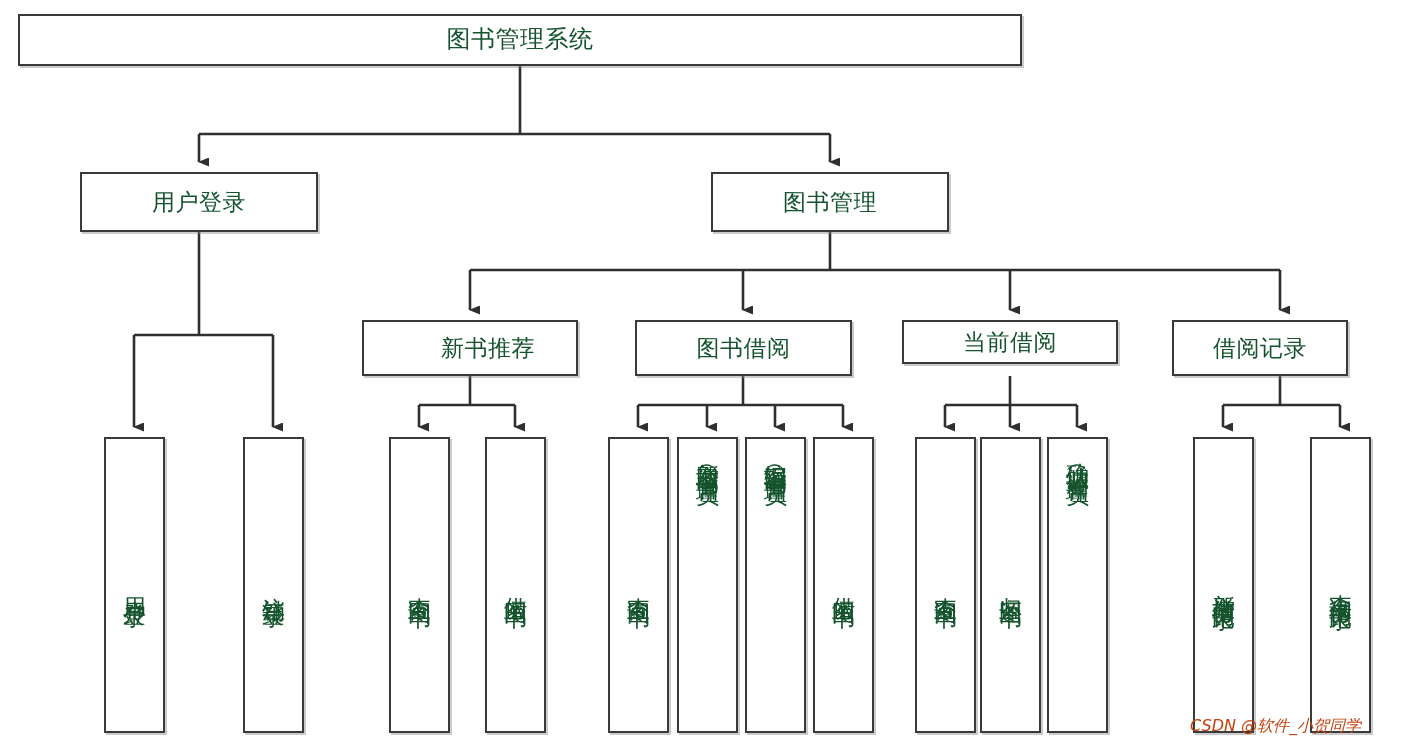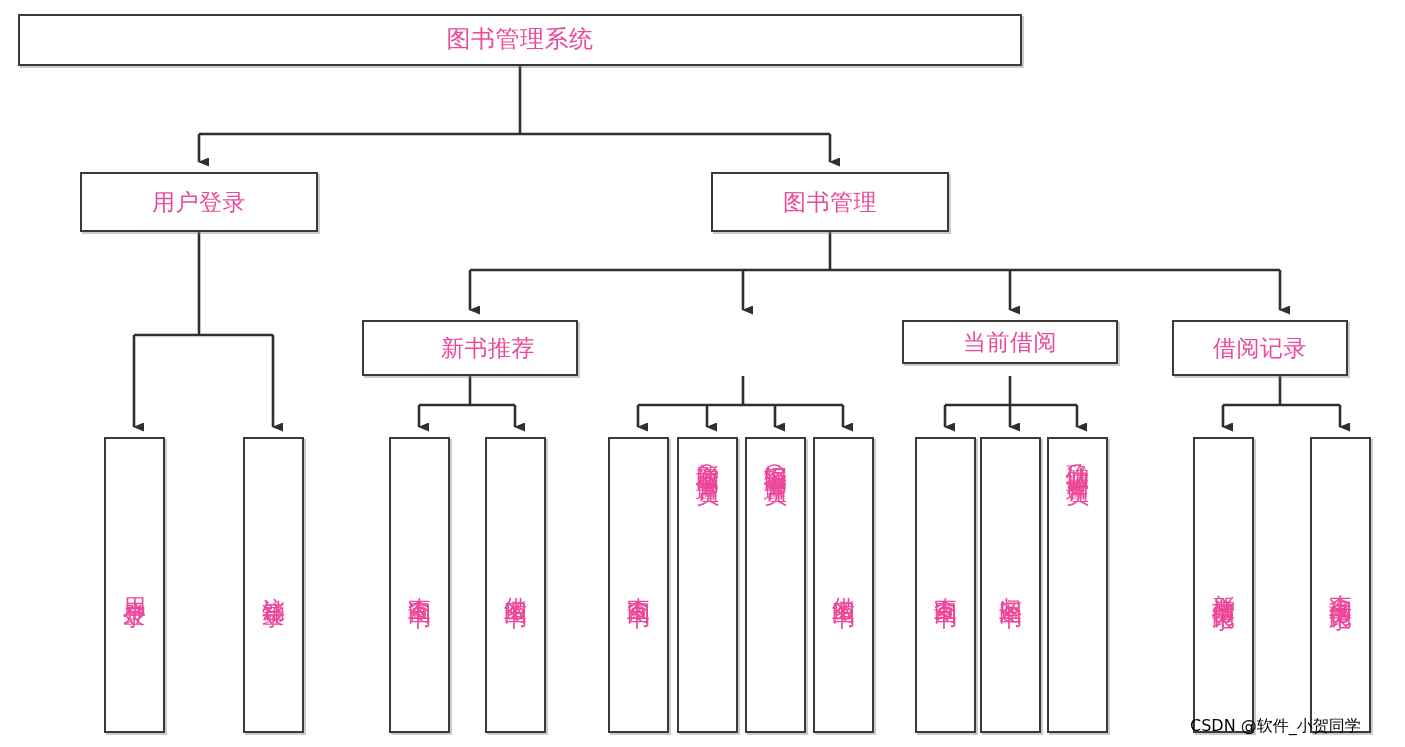--- a/index.html
+++ b/index.html
@@ -30,21 +30,21 @@
     position: absolute;
     box-sizing: border-box;
     border: 2px solid #3a3a3a;
     background: #ffffff;
     display: flex;
     align-items: center;
     justify-content: center;
     box-shadow: 2px 2px 0 0 rgba(140,140,140,0.45);
   }
   .node-label {
-    color: #ec4899;
+    color: #14532d;
     text-align: center;
     line-height: 1.08;
     letter-spacing: 0.5px;
     white-space: nowrap;
   }
   .node.horizontal .node-label {
     font-size: 23px;
   }
   .node.root .node-label {
     font-size: 24px;
@@ -64,23 +64,24 @@
   }
   .node.vertical.pad-mid {
     align-items: center;
     padding-top: 0;
   }
   #watermark {
     position: absolute;
     left: 1190px;
     top: 716px;
     font-size: 16px;
-    color: #000000;
+    color: #c2410c;
     white-space: nowrap;
     font-family: "DejaVu Sans", "Liberation Sans", sans-serif;
+    font-style: italic;
   }
 </style>
 </head>
 <body>
 
 <div id="diagram-canvas">
 
   <svg id="connector-layer" viewBox="0 0 1405 747" xmlns="http://www.w3.org/2000/svg">
     <defs>
       <marker id="arrow" markerWidth="9" markerHeight="11" refX="4.5" refY="10" orient="auto" markerUnits="userSpaceOnUse">
@@ -140,20 +141,23 @@
   </div>
 
   <div class="node horizontal" style="left:711px; top:172px; width:238px; height:60px;">
     <span class="node-label">图书管理</span>
   </div>
 
   <div class="node horizontal" style="left:362px; top:320px; width:216px; height:56px;padding-left:36px;">
     <span class="node-label">新书推荐</span>
   </div>
 
+  <div class="node horizontal" style="left:635px; top:320px; width:217px; height:56px;">
+    <span class="node-label">图书借阅</span>
+  </div>
 
   <div class="node horizontal" style="left:902px; top:320px; width:216px; height:44px;">
     <span class="node-label">当前借阅</span>
   </div>
 
   <div class="node horizontal" style="left:1172px; top:320px; width:176px; height:56px;">
     <span class="node-label">借阅记录</span>
   </div>
 
   <div class="node vertical pad-mid" style="left:104px; top:437px; width:61px; height:296px;">

